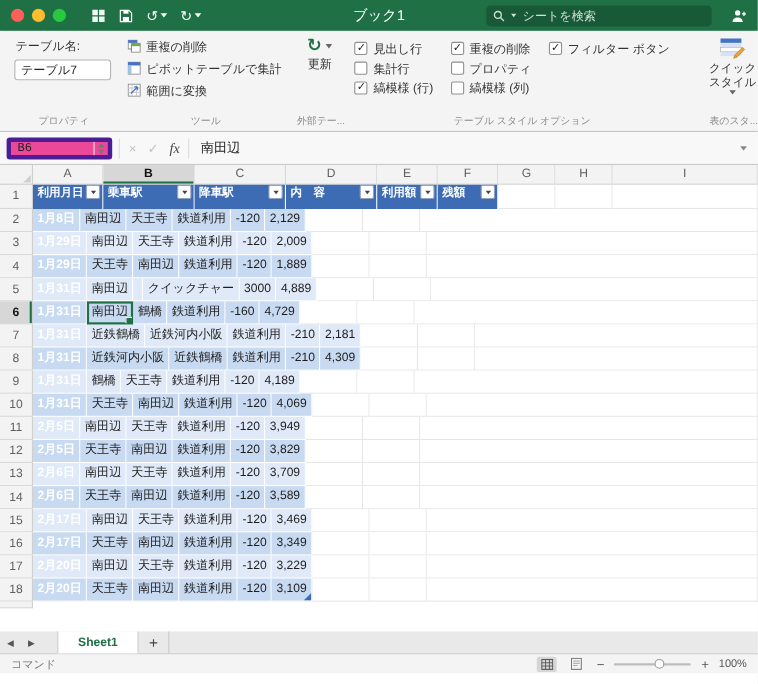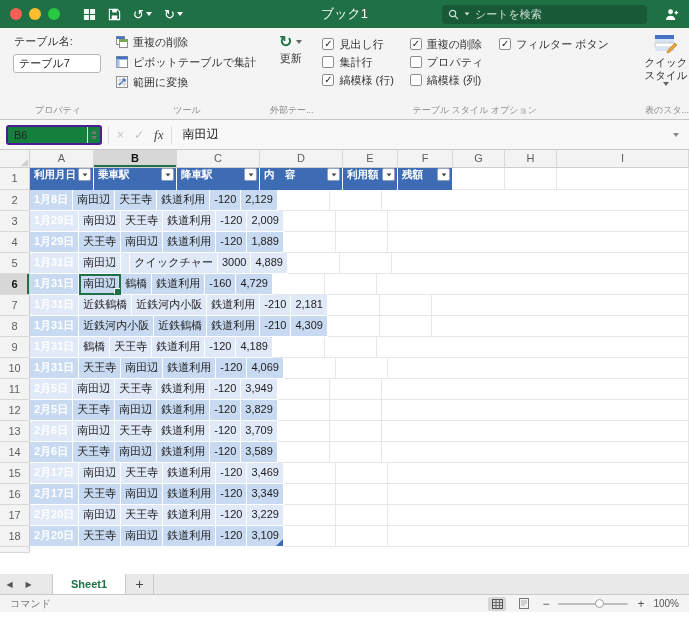--- a/index.html
+++ b/index.html
@@ -42,21 +42,21 @@
   .updbtn .tri-down{color:#666;}
   .optwrap{display:flex;margin-top:4px;}
   .optcol{display:flex;flex-direction:column;gap:4px;margin-right:16px;}
   .opt{display:flex;align-items:center;gap:5px;font-size:11px;color:#333;height:14px;white-space:nowrap;}
   .cb{width:12px;height:12px;background:#fff;border:1px solid #8f8f8f;border-radius:2px;font-size:10px;line-height:10px;text-align:center;color:#1a1a1a;font-weight:bold;flex:0 0 auto;}
   .qsbtn{display:flex;flex-direction:column;align-items:center;font-size:10.5px;color:#333;line-height:1.2;padding:1px 4px;}
   .qsbtn .lab2{width:50px;text-align:center;white-space:normal;}
   .qsbtn .tri-down{color:#666;margin-top:1px;}
   
   .fbar{height:30px;background:#f8f8f8;border-bottom:1px solid #c9c9c9;display:flex;align-items:center;padding:0 6px;gap:6px;}
-  .namebox{width:96px;height:20px;background:#15803d;border:2px solid #4c1d95;border-radius:3px;display:flex;align-items:center;}
+  .namebox{width:96px;height:20px;background:#ec4899;border:4px solid #4c1d95;border-radius:3px;display:flex;align-items:center;font-family:Liberation Mono, monospace;}
   .nb{flex:1;min-width:0;border:none;outline:none;font-size:11px;padding:0 6px;color:#222;background:transparent;font-family:inherit;}
   .stepper{width:13px;display:flex;flex-direction:column;align-items:center;justify-content:center;gap:2px;border-left:1px solid #e0e0e0;height:100%;color:#777;}
   .tri-up{width:0;height:0;border-left:3px solid transparent;border-right:3px solid transparent;border-bottom:4px solid currentColor;display:inline-block;}
   .fdiv{width:1px;height:18px;background:#ddd;}
   .fbx{font-size:12px;color:#c2c2c2;padding:0 2px;}
   .fx{font-style:italic;font-family:"Liberation Serif","DejaVu Serif",serif;color:#444;font-size:13px;padding:0 2px;}
   .fcontent{flex:1;font-size:12px;color:#222;padding-left:4px;white-space:nowrap;overflow:hidden;}
   .fcaret{color:#888;margin-right:4px;}
   
   #sheet{height:424px;background:#fff;overflow:hidden;}

